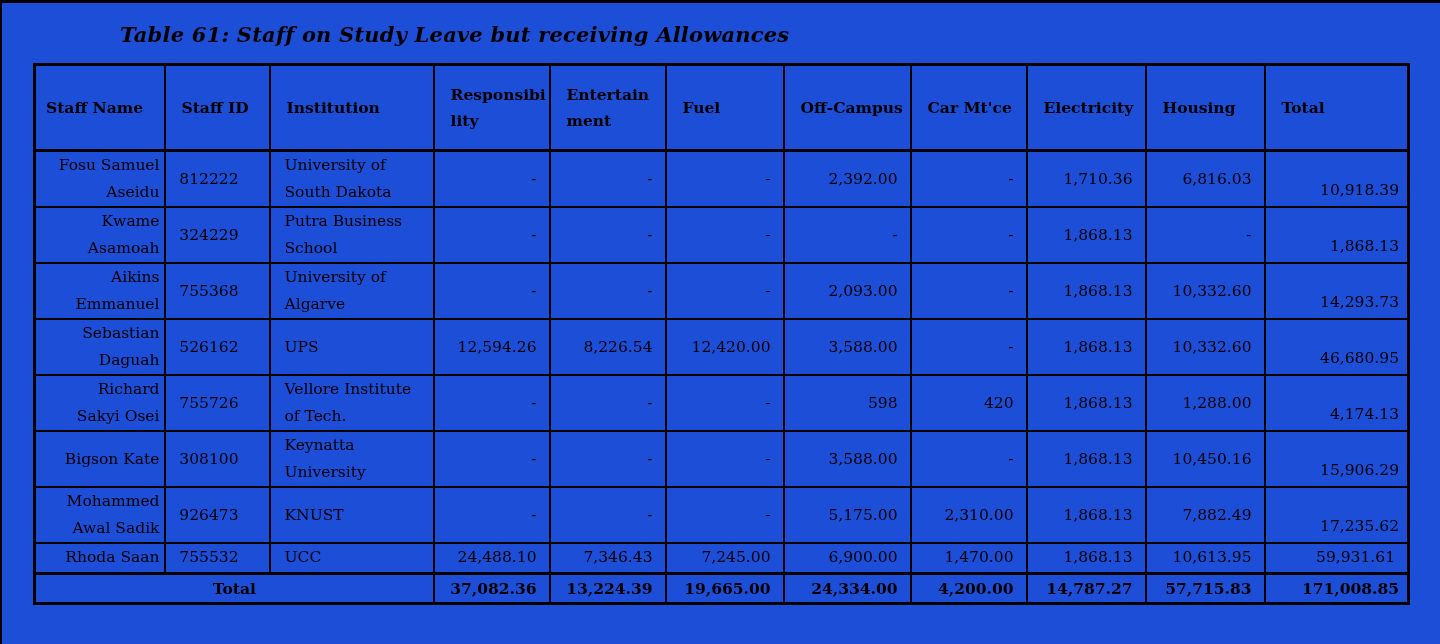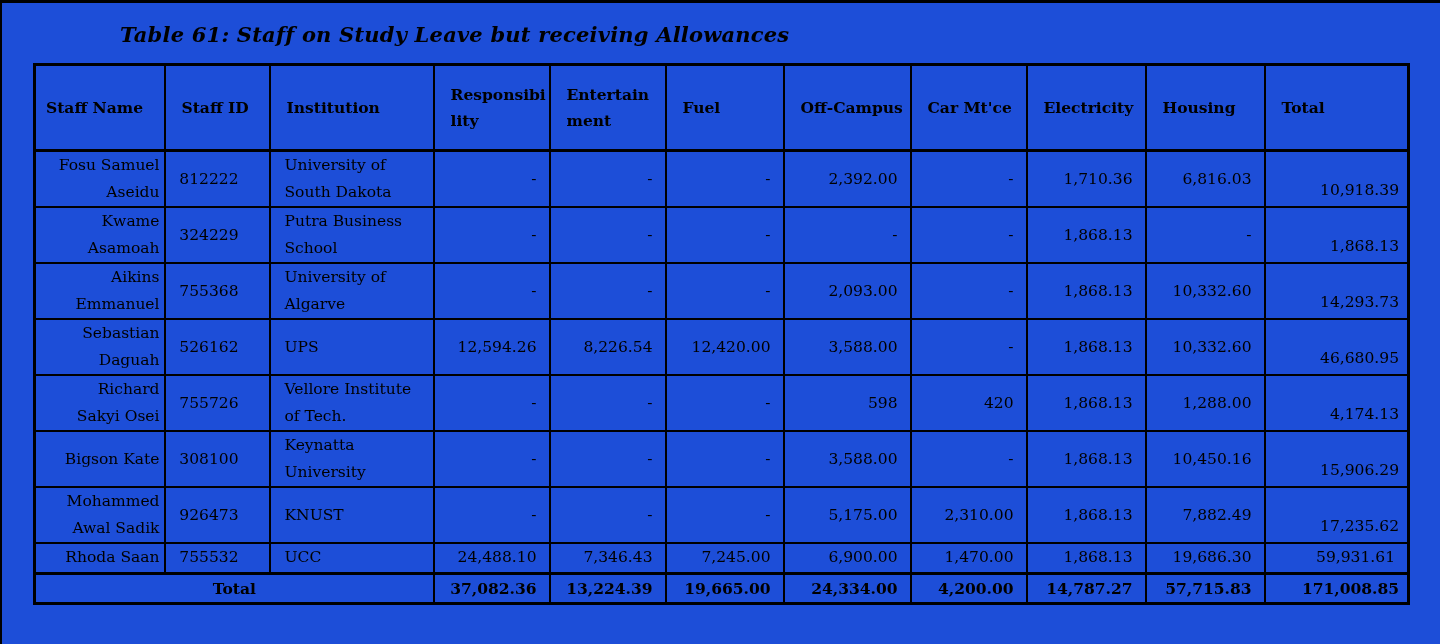--- a/index.html
+++ b/index.html
@@ -218,21 +218,21 @@
       <tr class="r-short">
         <td class="c-name">Rhoda Saan</td>
         <td class="c-id">755532</td>
         <td class="c-inst">UCC</td>
         <td class="c-num">24,488.10</td>
         <td class="c-num">7,346.43</td>
         <td class="c-num">7,245.00</td>
         <td class="c-num">6,900.00</td>
         <td class="c-num">1,470.00</td>
         <td class="c-num">1,868.13</td>
-        <td class="c-num">19,686.30</td>
+        <td class="c-num">10,613.95</td>
         <td class="c-num">59,931.61</td>
       </tr>
 
       <tr class="total-row">
         <td class="t-label" colspan="3">Total</td>
         <td class="c-num">37,082.36</td>
         <td class="c-num">13,224.39</td>
         <td class="c-num">19,665.00</td>
         <td class="c-num">24,334.00</td>
         <td class="c-num">4,200.00</td>

